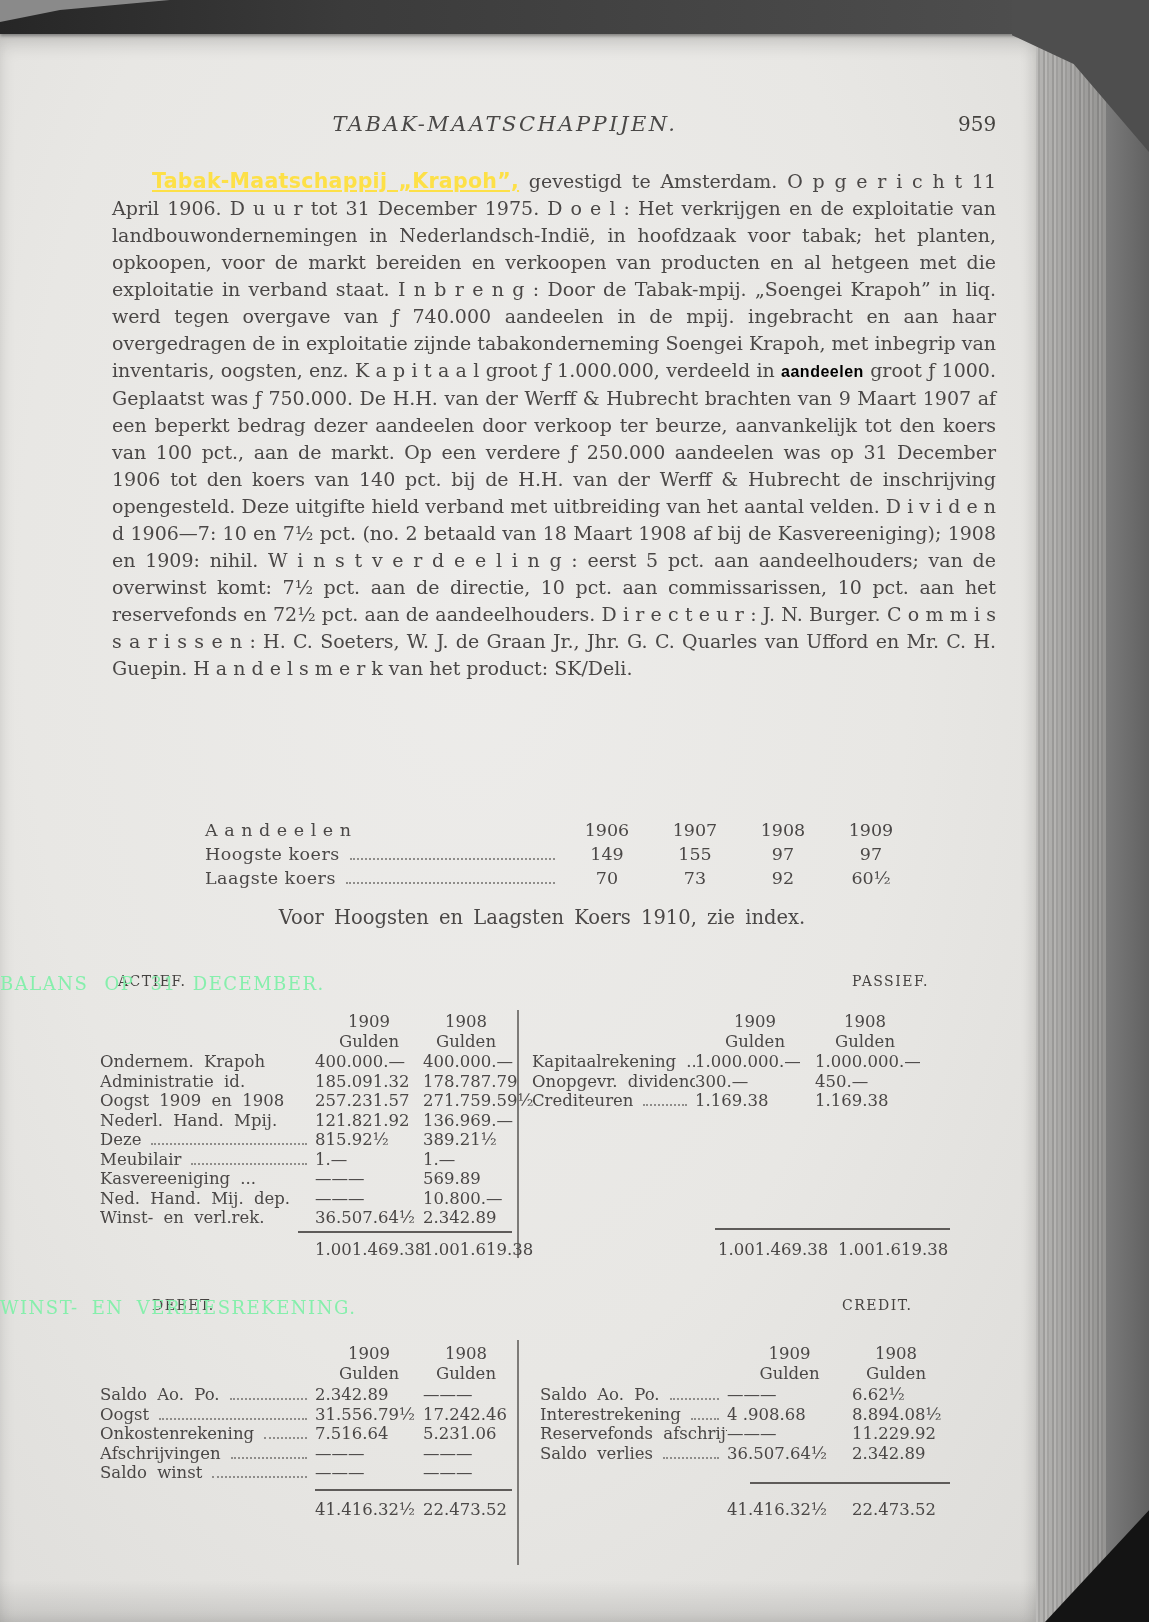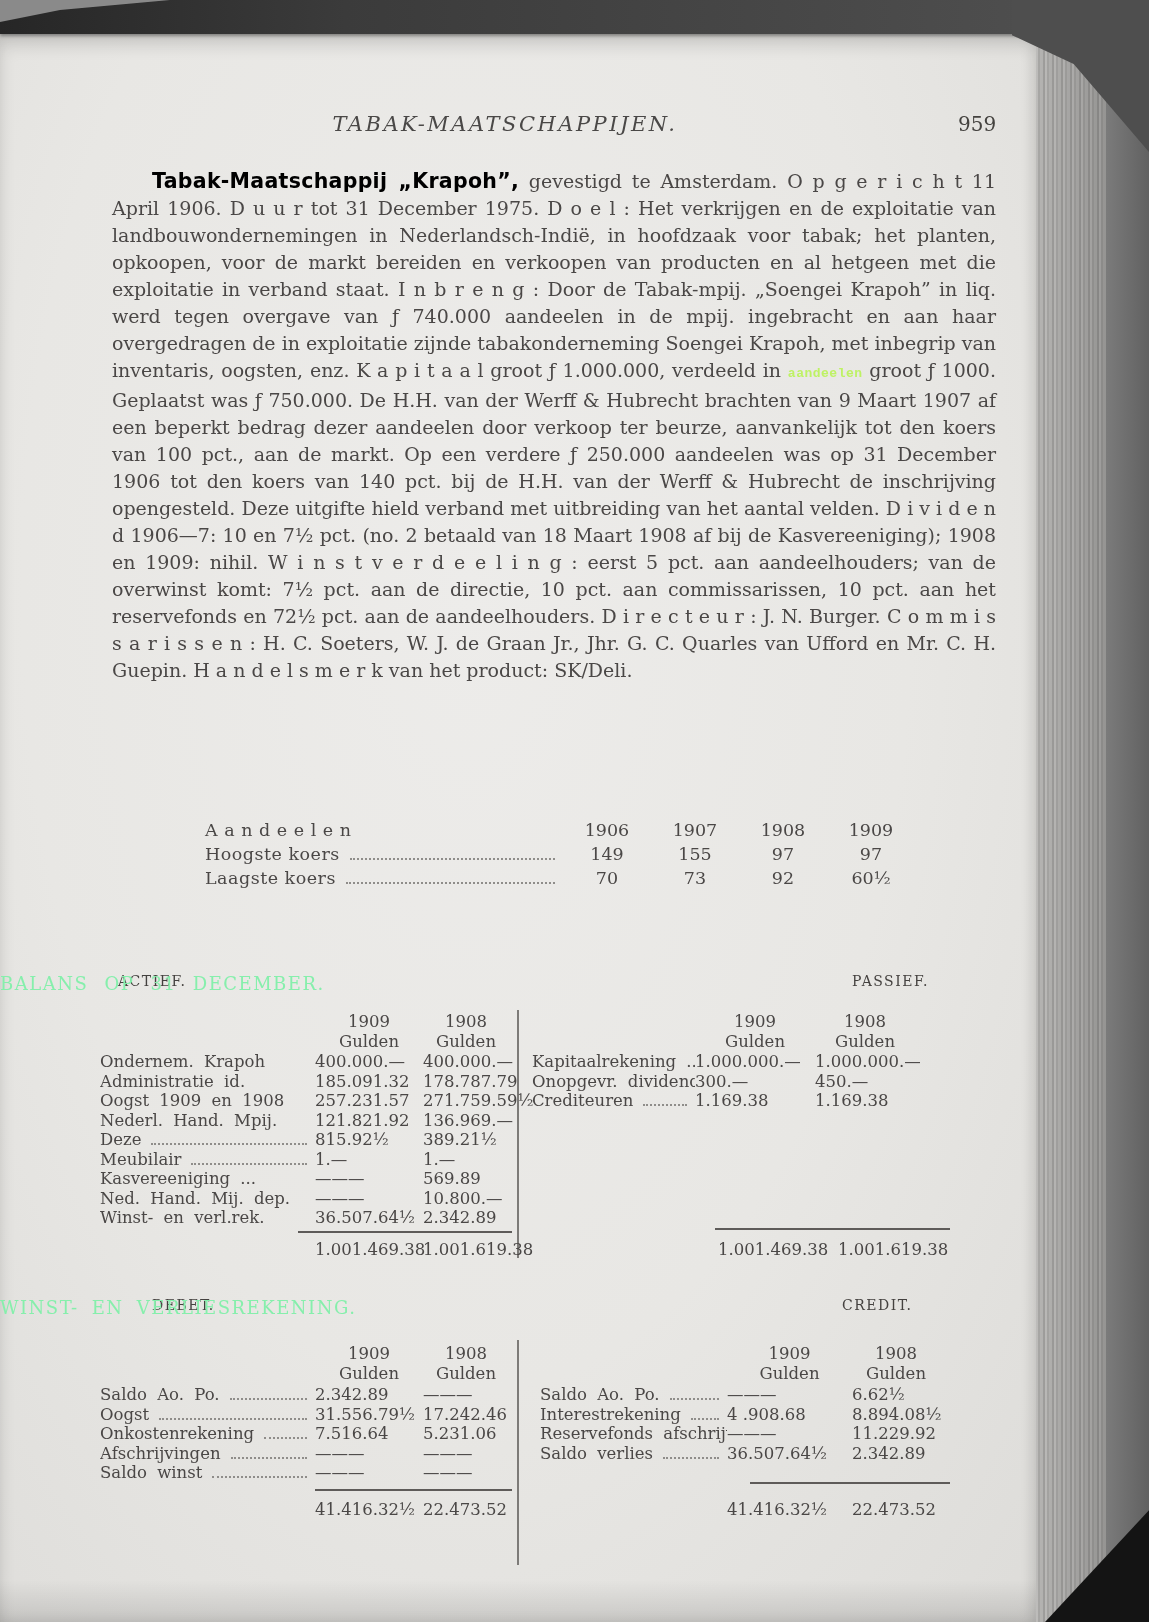--- a/index.html
+++ b/index.html
@@ -29,23 +29,23 @@
          clip-path:polygon(100% 12%,100% 100%,8% 100%);}
 
   
   .running-head{position:absolute;left:0;top:112px;width:1010px;text-align:center;
         font-style:italic;font-size:21px;letter-spacing:2.5px;color:#4a4847;}
   .page-num{position:absolute;left:958px;top:112px;font-size:20px;color:#44423f;}
 
   .article{position:absolute;left:112px;top:168px;width:884px;
         font-size:19px;line-height:27px;text-align:justify;text-indent:40px;color:#4a4746;}
   .article .b-title{font-family:"DejaVu Sans","Liberation Sans",sans-serif;
-        font-weight:bold;font-size:20.5px;color:#000000;letter-spacing:.3px;}
-  .article .b-word{font-family:Liberation Mono, monospace;
-        font-weight:bold;font-size:13px;color:#bef264;letter-spacing:.5px;}
+        font-weight:bold;font-size:20.5px;color:#fde047;letter-spacing:.3px;text-decoration:underline;}
+  .article .b-word{font-family:Liberation Sans, sans-serif;
+        font-weight:bold;font-size:16px;color:#000000;letter-spacing:.5px;}
 
   
   .shares{position:absolute;left:205px;top:818px;width:712px;font-size:17.5px;color:#4a4746;}
   .shares .row{display:flex;height:24px;line-height:24px;align-items:flex-start;}
   .shares .lbl{width:358px;flex:none;display:flex;align-items:baseline;}
   .shares .lbl .t{white-space:pre;letter-spacing:.5px;}
   .shares .col{width:88px;text-align:center;}
   .leader{flex:1;border-bottom:2px dotted #8f8d8a;margin:0 8px 4px 10px;height:2px;}
 
   .note{position:absolute;left:100px;top:906px;width:884px;text-align:center;
@@ -115,20 +115,21 @@
           <span class="t">Laagste koers</span>
           <span class="leader"></span>
         </span>
       <span class="col">70</span>
       <span class="col">73</span>
       <span class="col">92</span>
       <span class="col">60½</span>
     </div>
   </div>
 
+  <div class="note">Voor Hoogsten en Laagsten Koers 1910, zie index.</div>
 
   <div class="sect-head" style="left:118px;top:973px;">ACTIEF.</div>
   <div class="sect-title" style="top:973px;word-spacing:9px;">BALANS OP 31 DECEMBER.</div>
   <div class="sect-head" style="left:852px;top:973px;">PASSIEF.</div>
 
   <div class="vdiv" style="left:517px;top:1010px;height:248px;"></div>
 
   <div class="fin w-act colhead" style="left:100px;top:1012px;width:409px;">
     <div class="row">
         <span class="sp"></span>

